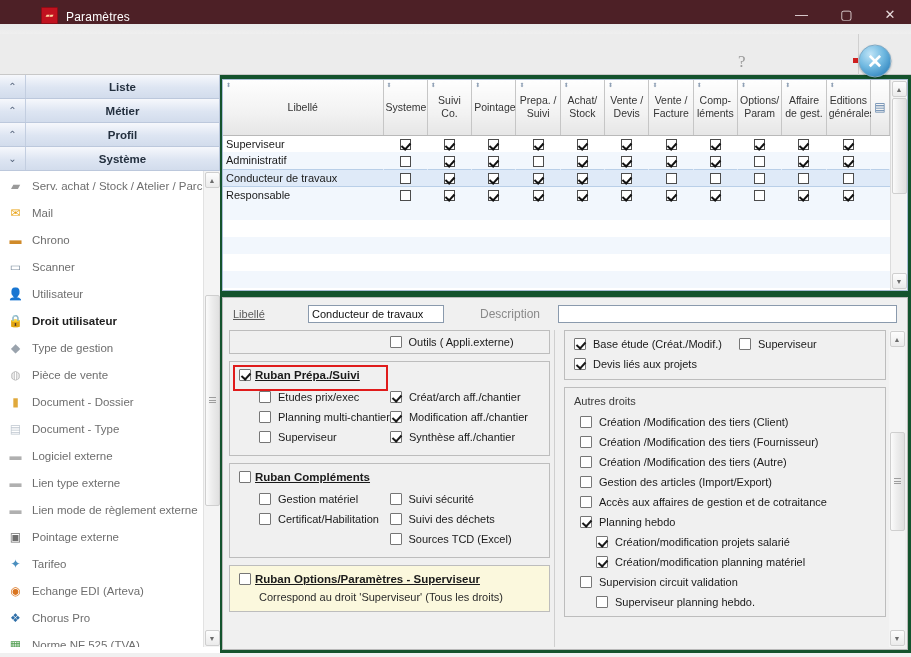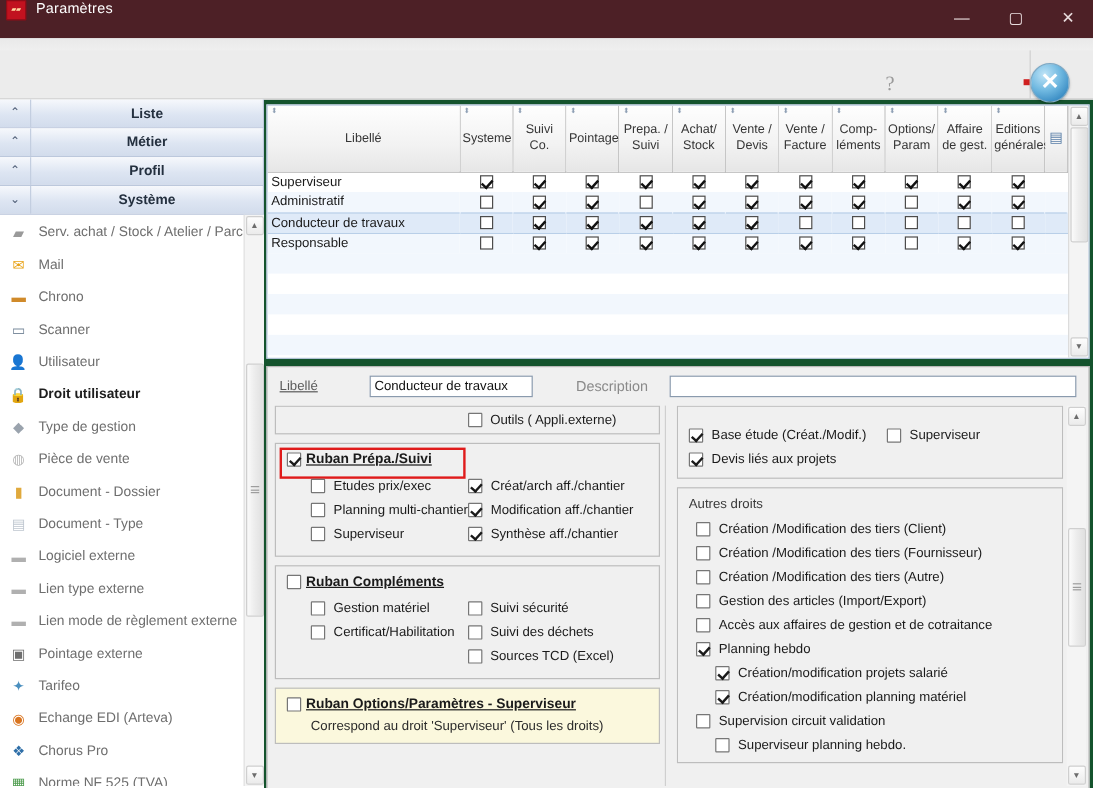--- a/index.html
+++ b/index.html
@@ -6,22 +6,22 @@
   html, body { margin:0; padding:0; }
   body {
     width:911px; height:657px; overflow:hidden;
     font-family:"Liberation Sans", sans-serif;
     font-size:11px; color:#3a3a3a;
     background:#f0f0f0;
   }
 
   
   .titlebar{
-    height:32px; background:#4d2026; display:flex; align-items:flex-start;
-    color:#fff; position:relative;
+    height:24px; background:#4d2026; display:flex; align-items:flex-end;
+    color:#fff; position:relative;padding-left:36px;
   }
   .app-icon{
     width:17px;height:17px;margin-left:5px;margin-right:8px;
     background:#c1121f;border:1px solid #8d0d17;border-radius:1px;
     display:flex;align-items:center;justify-content:center;
     font-size:5px;color:#ffd7a0;line-height:1;overflow:hidden;font-weight:bold;
   }
   .title-text{ font-size:12px; letter-spacing:.2px; }
   .win-btns{ position:absolute; right:0; top:0; height:28px; display:flex; }
   .win-btn{
@@ -564,21 +564,21 @@
               <span class="gt-text">Ruban Options/Paramètres - Superviseur</span>
             </div>
             <div class="note">Correspond au droit 'Superviseur' (Tous les droits)</div>
           </div>
         </div>
 
         <div class="pane-divider"></div>
 
         <div class="pane pane-right">
           <div class="pane-right-inner">
-            <div class="group" style="padding:14px 9px 5px">
+            <div class="group" style="padding:3px 9px 5px">
               <div class="chkrow flat">
                 <span class="box on"></span>
                 <span>Base étude  (Créat./Modif.)</span>
                 <span class="box" style="margin-left:10px"></span>
                 <span>Superviseur</span>
               </div>
               <div class="chkrow flat">
                 <span class="box on"></span>
                 <span>Devis liés aux projets</span>
               </div>

